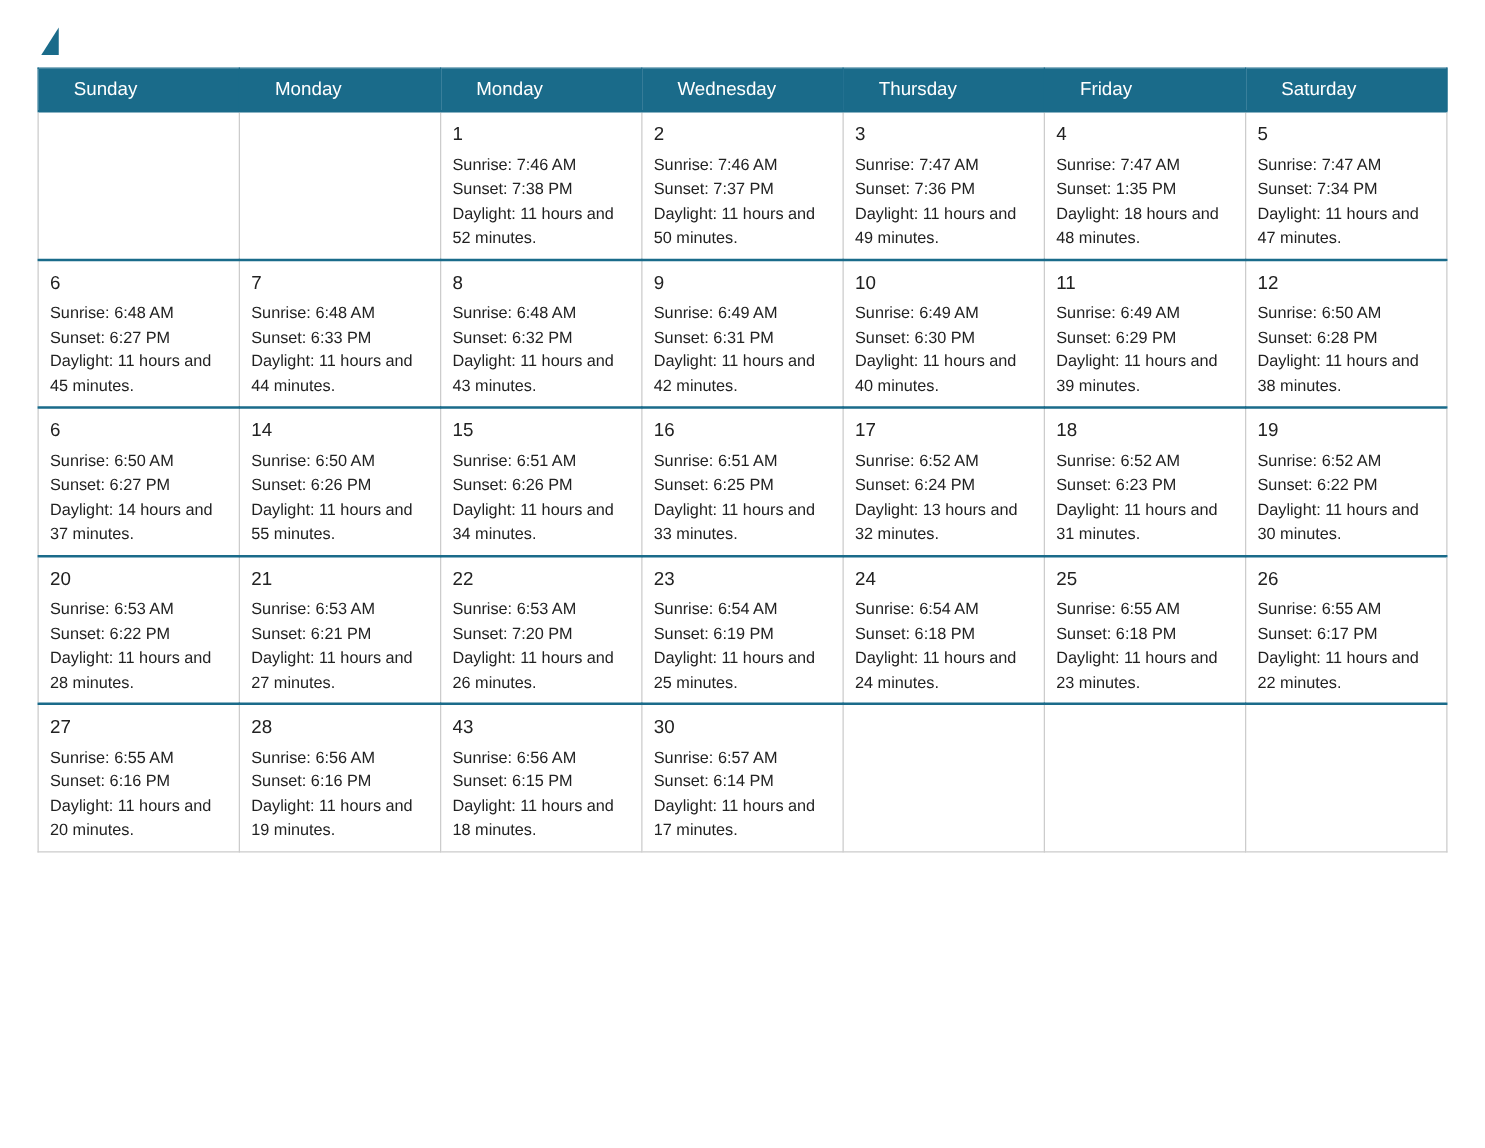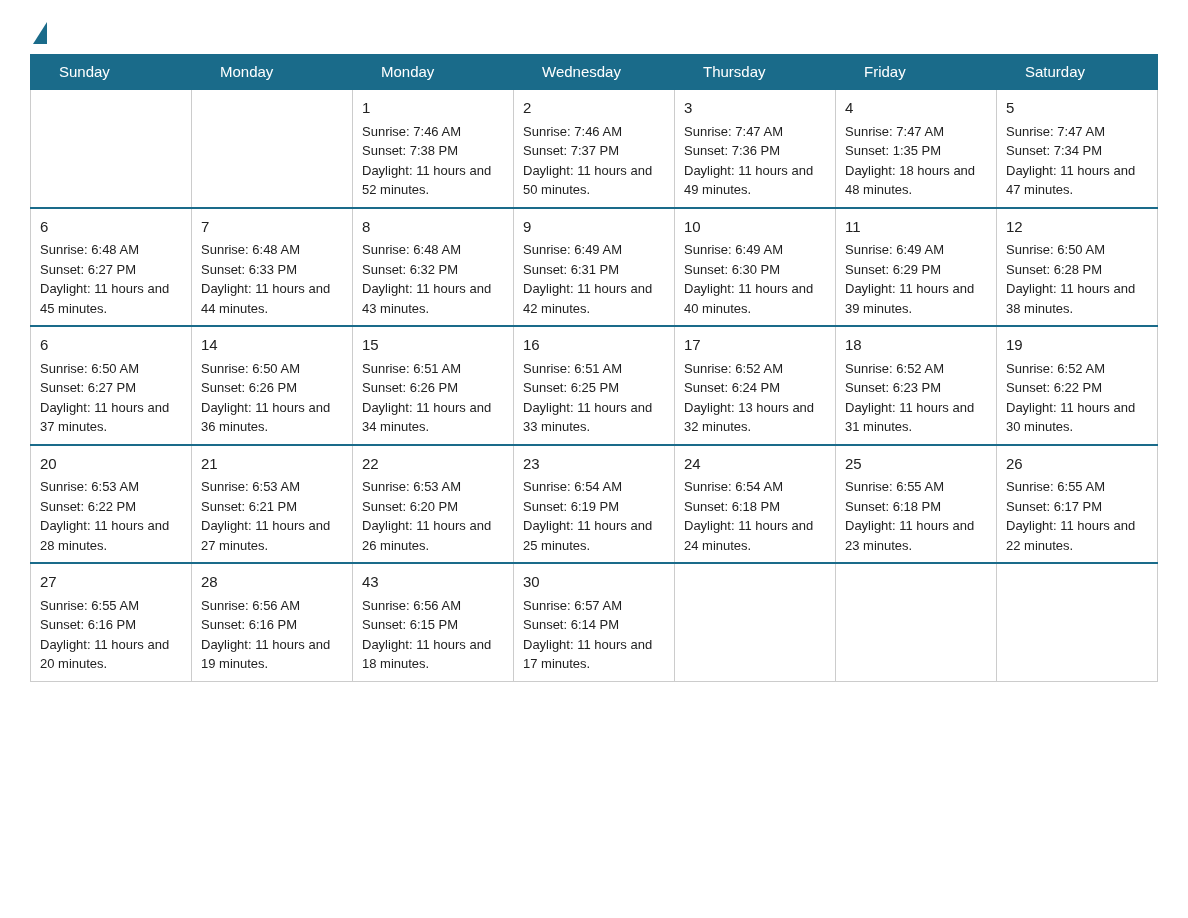--- a/index.html
+++ b/index.html
@@ -143,32 +143,32 @@
       <tr>
         <td><span class="day-number">6</span><span>Sunrise: 6:48 AM</span><br><span>Sunset: 6:27 PM</span><br><span>Daylight: 11 hours and 45 minutes.</span></td>
         <td><span class="day-number">7</span><span>Sunrise: 6:48 AM</span><br><span>Sunset: 6:33 PM</span><br><span>Daylight: 11 hours and 44 minutes.</span></td>
         <td><span class="day-number">8</span><span>Sunrise: 6:48 AM</span><br><span>Sunset: 6:32 PM</span><br><span>Daylight: 11 hours and 43 minutes.</span></td>
         <td><span class="day-number">9</span><span>Sunrise: 6:49 AM</span><br><span>Sunset: 6:31 PM</span><br><span>Daylight: 11 hours and 42 minutes.</span></td>
         <td><span class="day-number">10</span><span>Sunrise: 6:49 AM</span><br><span>Sunset: 6:30 PM</span><br><span>Daylight: 11 hours and 40 minutes.</span></td>
         <td><span class="day-number">11</span><span>Sunrise: 6:49 AM</span><br><span>Sunset: 6:29 PM</span><br><span>Daylight: 11 hours and 39 minutes.</span></td>
         <td><span class="day-number">12</span><span>Sunrise: 6:50 AM</span><br><span>Sunset: 6:28 PM</span><br><span>Daylight: 11 hours and 38 minutes.</span></td>
       </tr>
       <tr>
-        <td><span class="day-number">6</span><span>Sunrise: 6:50 AM</span><br><span>Sunset: 6:27 PM</span><br><span>Daylight: 11 hours and 37 minutes.</span></td>
-        <td><span class="day-number">14</span><span>Sunrise: 6:50 AM</span><br><span>Sunset: 6:26 PM</span><br><span>Daylight: 11 hours and 36 minutes.</span></td>
+        <td><span class="day-number">6</span><span>Sunrise: 6:50 AM</span><br><span>Sunset: 6:27 PM</span><br><span>Daylight: 14 hours and 37 minutes.</span></td>
+        <td><span class="day-number">14</span><span>Sunrise: 6:50 AM</span><br><span>Sunset: 6:26 PM</span><br><span>Daylight: 11 hours and 55 minutes.</span></td>
         <td><span class="day-number">15</span><span>Sunrise: 6:51 AM</span><br><span>Sunset: 6:26 PM</span><br><span>Daylight: 11 hours and 34 minutes.</span></td>
         <td><span class="day-number">16</span><span>Sunrise: 6:51 AM</span><br><span>Sunset: 6:25 PM</span><br><span>Daylight: 11 hours and 33 minutes.</span></td>
         <td><span class="day-number">17</span><span>Sunrise: 6:52 AM</span><br><span>Sunset: 6:24 PM</span><br><span>Daylight: 13 hours and 32 minutes.</span></td>
         <td><span class="day-number">18</span><span>Sunrise: 6:52 AM</span><br><span>Sunset: 6:23 PM</span><br><span>Daylight: 11 hours and 31 minutes.</span></td>
         <td><span class="day-number">19</span><span>Sunrise: 6:52 AM</span><br><span>Sunset: 6:22 PM</span><br><span>Daylight: 11 hours and 30 minutes.</span></td>
       </tr>
       <tr>
         <td><span class="day-number">20</span><span>Sunrise: 6:53 AM</span><br><span>Sunset: 6:22 PM</span><br><span>Daylight: 11 hours and 28 minutes.</span></td>
         <td><span class="day-number">21</span><span>Sunrise: 6:53 AM</span><br><span>Sunset: 6:21 PM</span><br><span>Daylight: 11 hours and 27 minutes.</span></td>
-        <td><span class="day-number">22</span><span>Sunrise: 6:53 AM</span><br><span>Sunset: 6:20 PM</span><br><span>Daylight: 11 hours and 26 minutes.</span></td>
+        <td><span class="day-number">22</span><span>Sunrise: 6:53 AM</span><br><span>Sunset: 7:20 PM</span><br><span>Daylight: 11 hours and 26 minutes.</span></td>
         <td><span class="day-number">23</span><span>Sunrise: 6:54 AM</span><br><span>Sunset: 6:19 PM</span><br><span>Daylight: 11 hours and 25 minutes.</span></td>
         <td><span class="day-number">24</span><span>Sunrise: 6:54 AM</span><br><span>Sunset: 6:18 PM</span><br><span>Daylight: 11 hours and 24 minutes.</span></td>
         <td><span class="day-number">25</span><span>Sunrise: 6:55 AM</span><br><span>Sunset: 6:18 PM</span><br><span>Daylight: 11 hours and 23 minutes.</span></td>
         <td><span class="day-number">26</span><span>Sunrise: 6:55 AM</span><br><span>Sunset: 6:17 PM</span><br><span>Daylight: 11 hours and 22 minutes.</span></td>
       </tr>
       <tr>
         <td><span class="day-number">27</span><span>Sunrise: 6:55 AM</span><br><span>Sunset: 6:16 PM</span><br><span>Daylight: 11 hours and 20 minutes.</span></td>
         <td><span class="day-number">28</span><span>Sunrise: 6:56 AM</span><br><span>Sunset: 6:16 PM</span><br><span>Daylight: 11 hours and 19 minutes.</span></td>
         <td><span class="day-number">43</span><span>Sunrise: 6:56 AM</span><br><span>Sunset: 6:15 PM</span><br><span>Daylight: 11 hours and 18 minutes.</span></td>
         <td><span class="day-number">30</span><span>Sunrise: 6:57 AM</span><br><span>Sunset: 6:14 PM</span><br><span>Daylight: 11 hours and 17 minutes.</span></td>

